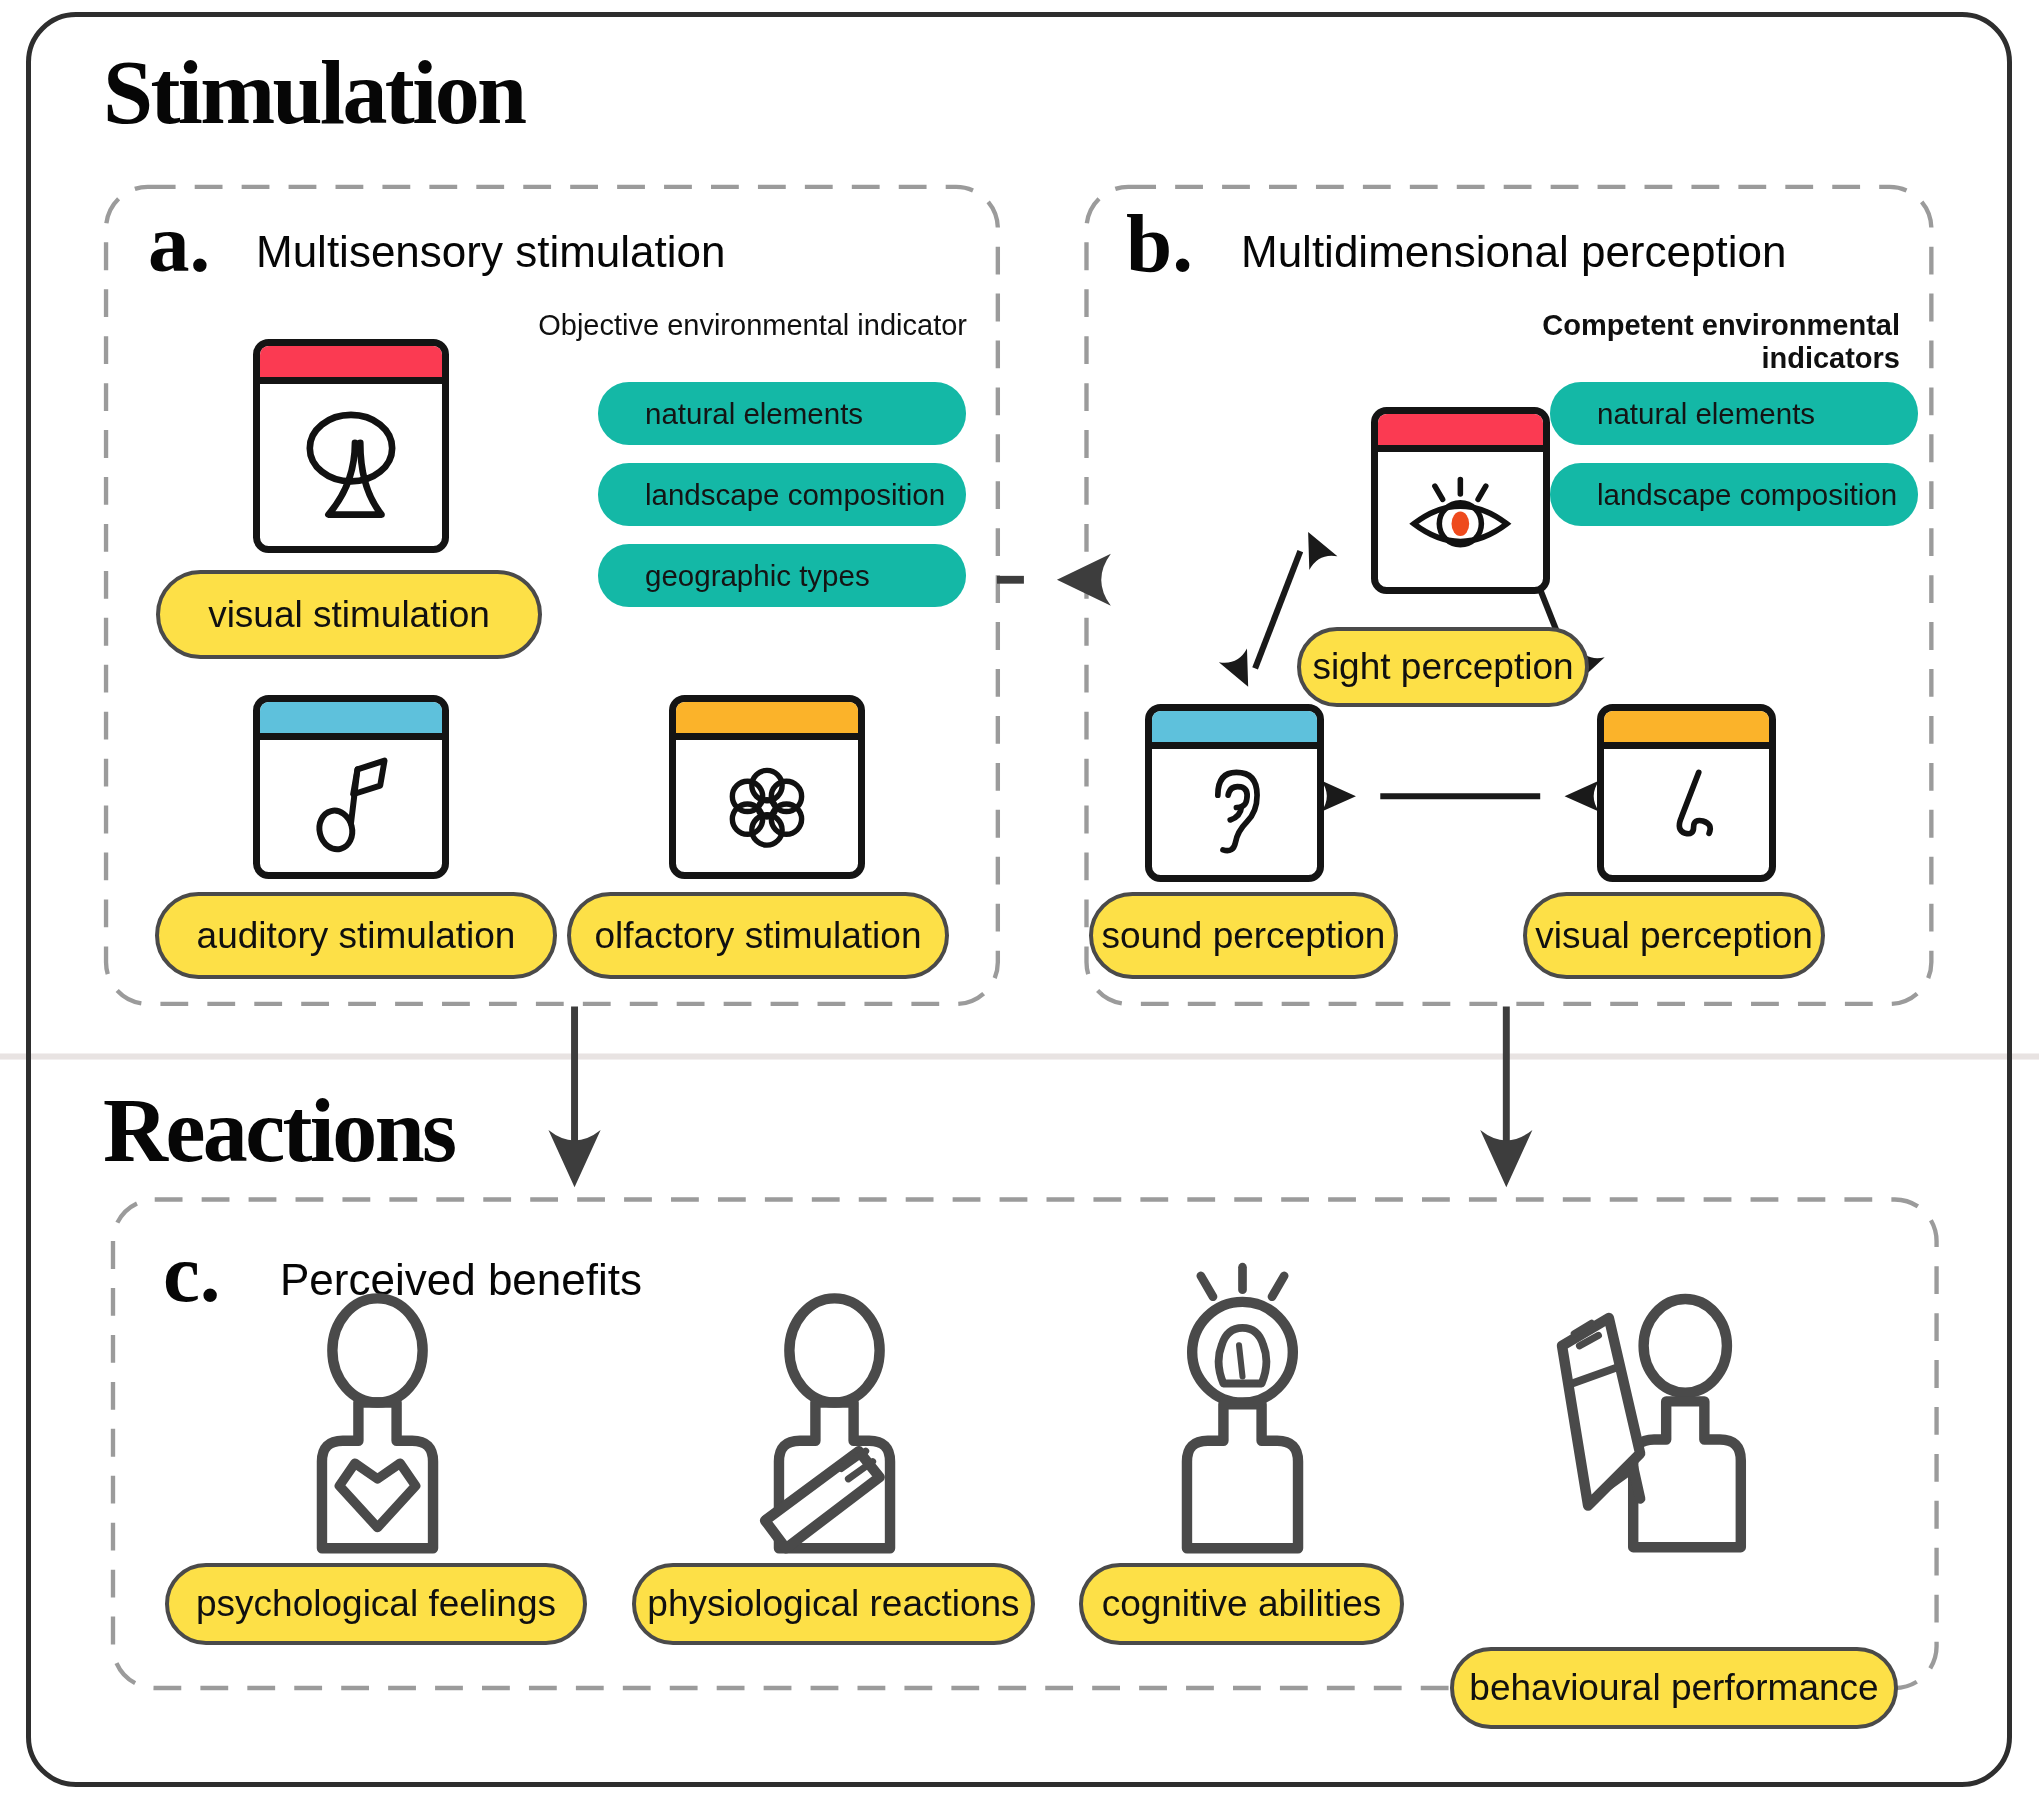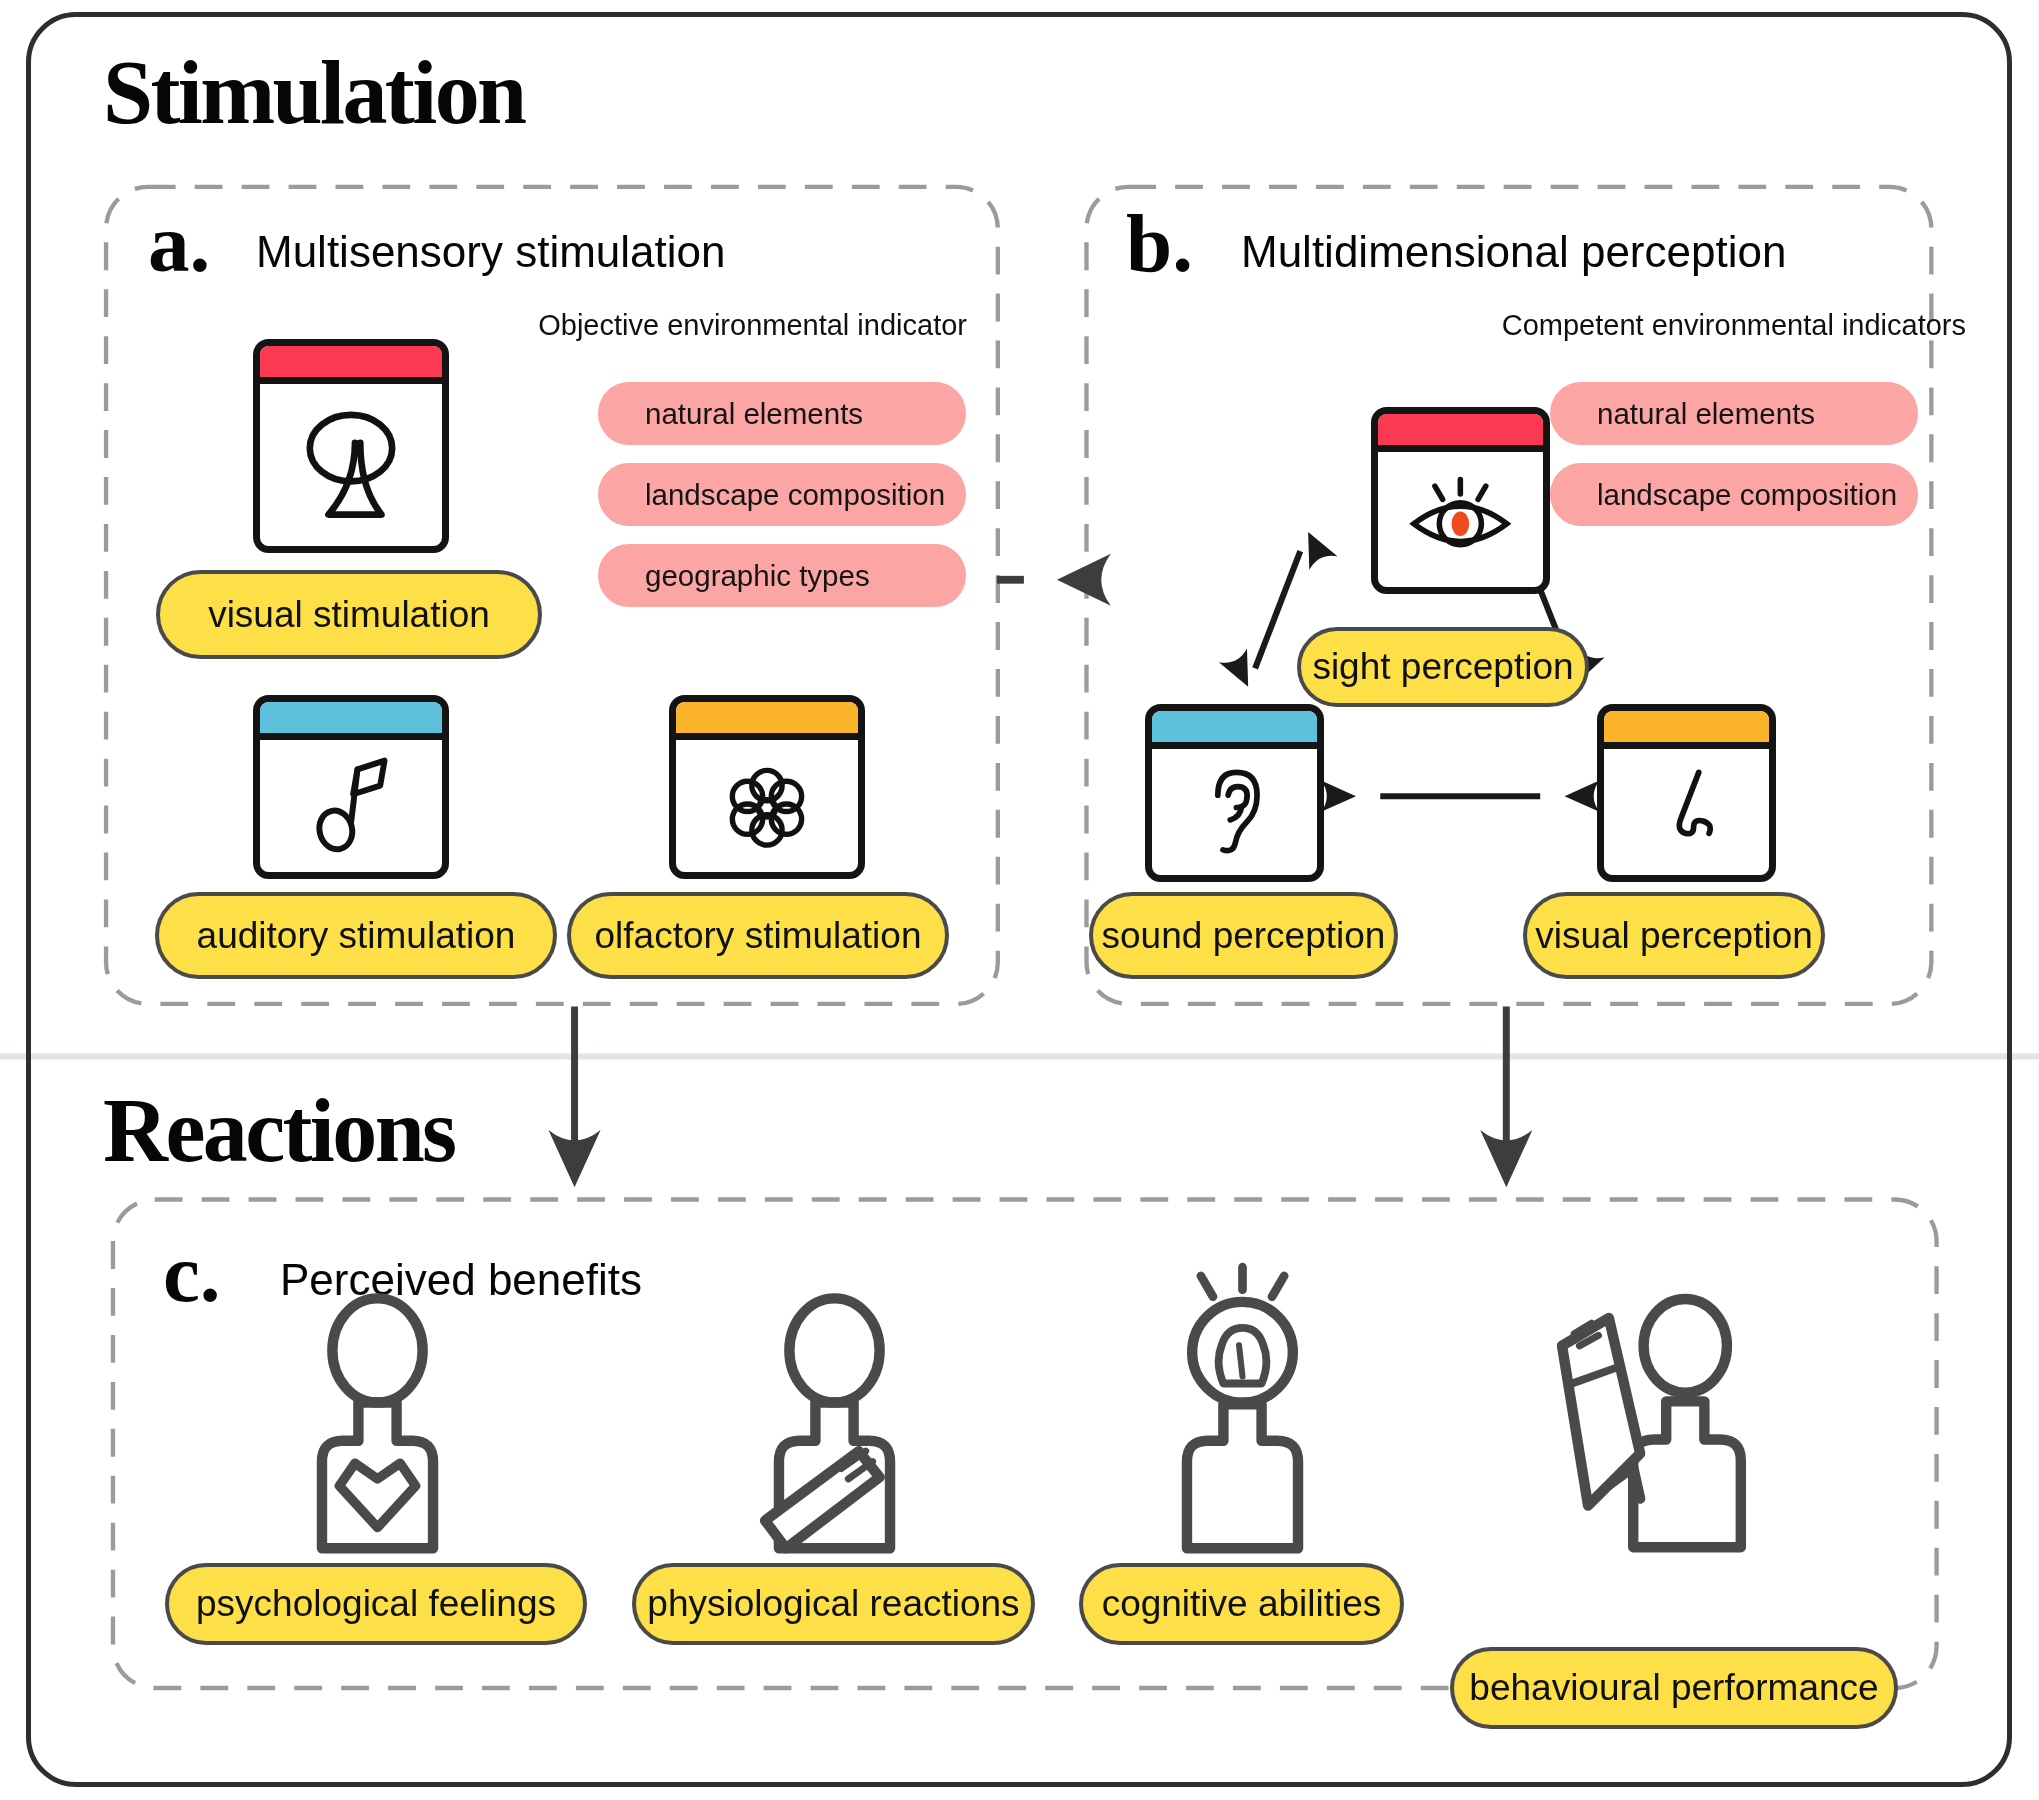--- a/index.html
+++ b/index.html
@@ -16,21 +16,21 @@
     position:absolute;font-family:"Liberation Serif","DejaVu Serif",serif;font-weight:700;
     font-size:90px;letter-spacing:-2.6px;line-height:1;color:#060606;
   }
   .letter{
     position:absolute;font-family:"Liberation Serif","DejaVu Serif",serif;font-weight:700;
     font-size:83px;line-height:1;color:#060606;
   }
   .ptitle{position:absolute;font-size:44px;line-height:1.1;color:#060606;}
   .sub{position:absolute;font-size:29px;color:#101010;text-align:right;}
   .gtag{
-    position:absolute;box-sizing:border-box;background:#fca5a5;border-radius:31px;
+    position:absolute;box-sizing:border-box;background:#14b8a6;border-radius:31px;
     display:flex;align-items:center;padding-left:47px;font-size:29.5px;color:#141414;
   }
   .wpill{
     position:absolute;box-sizing:border-box;background:#fde047;border:4.3px solid #4a4a4a;
     border-radius:45px;display:flex;align-items:center;justify-content:center;
     font-size:37px;color:#101010;white-space:nowrap;
   }
   .card{
     position:absolute;box-sizing:border-box;background:#ffffff;border:7px solid #141414;
     border-radius:15.6px;overflow:hidden;
@@ -162,21 +162,21 @@
         <circle cx="50" cy="52" r="8"></circle>
       </svg>
     </div>
   </div>
   <div class="wpill" style="left:567px;top:892px;width:382px;height:87px;">
       <span>olfactory stimulation</span>
     </div>
 
   <div class="letter" style="left:1126px;top:202px;">b.</div>
   <div class="ptitle" style="left:1241px;top:228px;">Multidimensional perception</div>
-  <div class="sub" style="left:1486px;top:309px;width:480px;">Competent environmental indicators</div>
+  <div class="sub" style="left:1420px;top:309px;width:480px;font-weight:bold;">Competent environmental indicators</div>
 
   <div class="gtag" style="left:1550px;top:382px;width:368px;height:63px;">
       <span>natural elements</span>
     </div>
   <div class="gtag" style="left:1550px;top:463px;width:368px;height:63px;">
       <span>landscape composition</span>
     </div>
 
   <div class="card" style="left:1371px;top:407px;width:179px;height:187px;">
     <div class="card-top" style="background:#FB3A52;"></div>

